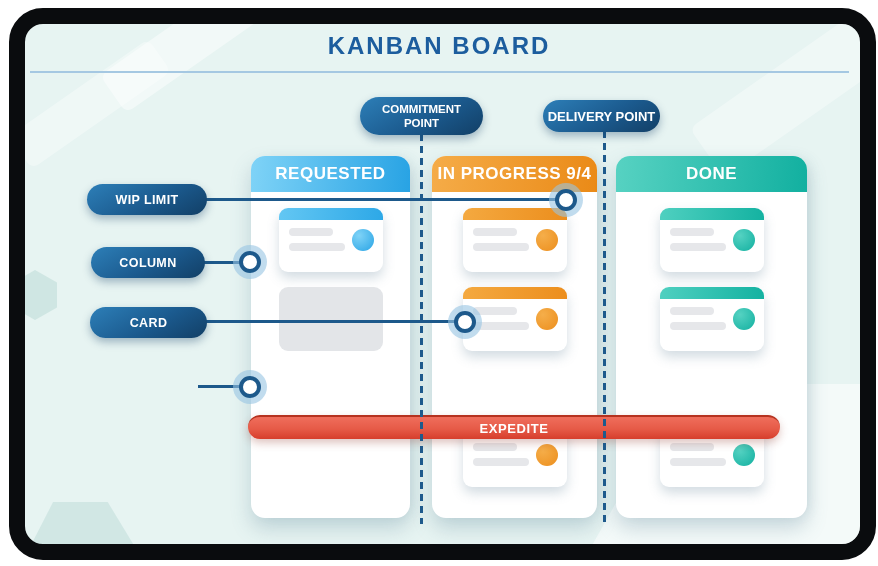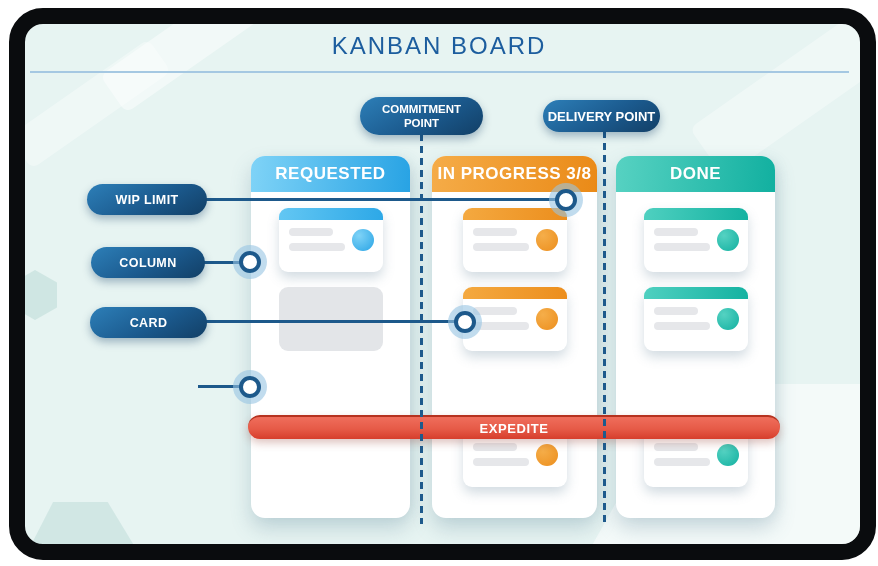--- a/index.html
+++ b/index.html
@@ -15,21 +15,21 @@
   .s3{left:660px;top:30px;width:240px;height:60px;background:rgba(255,255,255,0.35);}
   .hex-small{left:-12px;top:246px;width:44px;height:50px;background:rgba(125,182,174,0.22);
              clip-path:polygon(50% 0,100% 25%,100% 75%,50% 100%,0 75%,0 25%);}
   .trapezoid{left:5px;top:478px;width:105px;height:45px;background:rgba(125,182,174,0.20);
              clip-path:polygon(22% 0,74% 0,100% 100%,0 100%);}
   .poly-br{left:565px;top:360px;width:290px;height:165px;background:rgba(255,255,255,0.55);
            clip-path:polygon(32% 0,100% 0,100% 100%,0 100%);}
 
   
   .title{position:absolute;left:0;top:32px;width:100%;text-align:center;z-index:2;
-         font-size:24px;font-weight:normal;letter-spacing:2px;color:#1c5d9e;}
+         font-size:24px;font-weight:bold;letter-spacing:2px;color:#1c5d9e;}
   .title-rule{position:absolute;left:30px;top:71px;width:819px;height:2px;background:#a5c8e2;z-index:2;}
 
   
   .pill{position:absolute;z-index:7;display:flex;align-items:center;justify-content:center;
         text-align:center;color:#ffffff;font-weight:bold;border-radius:20px;
         background:linear-gradient(150deg,#2d7fb8 0%,#1b5a8e 55%,#123f66 100%);
         box-shadow:0 4px 9px rgba(18,60,100,0.35);}
   .pill-commitment{left:360px;top:97px;width:123px;height:38px;font-size:11.5px;line-height:1.25;padding:0 6px;box-sizing:border-box;}
   .pill-delivery{left:543px;top:100px;width:117px;height:32px;font-size:13px;}
   .pill-left{font-size:12.5px;letter-spacing:0.4px;}
@@ -42,21 +42,21 @@
   .dash{position:absolute;width:3px;z-index:4;
         background:repeating-linear-gradient(180deg,#1e5a8c 0 7px,transparent 7px 12px);}
   .dash-1{left:420px;top:134px;height:390px;}
   .dash-2{left:603px;top:131px;height:393px;}
 
   
   .column{position:absolute;top:156px;height:362px;background:#ffffff;border-radius:14px;z-index:2;
           box-shadow:0 10px 20px rgba(92,132,152,0.30),6px 0 14px -6px rgba(92,132,152,0.18);}
   .col-0{left:251px;width:159px;}
   .col-1{left:432px;width:165px;}
-  .col-2{left:616px;width:159px;}
+  .col-2{left:616px;width:191px;}
   .col-header{height:36px;border-radius:14px 14px 0 0;display:flex;align-items:center;justify-content:center;
               color:#ffffff;font-size:17px;font-weight:bold;letter-spacing:0.5px;}
   .column[data-theme="blue"]   .col-header{background:linear-gradient(95deg,#7fd3f7,#28a3e4);}
   .column[data-theme="orange"] .col-header{background:linear-gradient(95deg,#f5ac48,#ea8a17);}
   .column[data-theme="teal"]   .col-header{background:linear-gradient(95deg,#57d2c2,#12b0a0);}
   .zone{display:flex;flex-direction:column;align-items:center;}
   .zone-above{padding-top:16px;gap:15px;}
   .zone-below{position:absolute;top:267px;left:0;right:0;}
 
   
@@ -131,21 +131,21 @@
             </div>
             <div class="card-dot"></div>
           </div>
         </div>
         <div class="card placeholder"></div>
       </div>
     <div class="zone zone-below"></div>
   </div>
 
   <div class="column col-1" data-theme="orange">
-    <div class="col-header">IN PROGRESS 3/8</div>
+    <div class="col-header">IN PROGRESS 9/4</div>
     <div class="zone zone-above">
         <div class="card theme-orange">
           <div class="card-bar"></div>
           <div class="card-body">
             <div class="card-lines">
               <div class="line l1"></div>
               <div class="line l2"></div>
             </div>
             <div class="card-dot"></div>
           </div>

